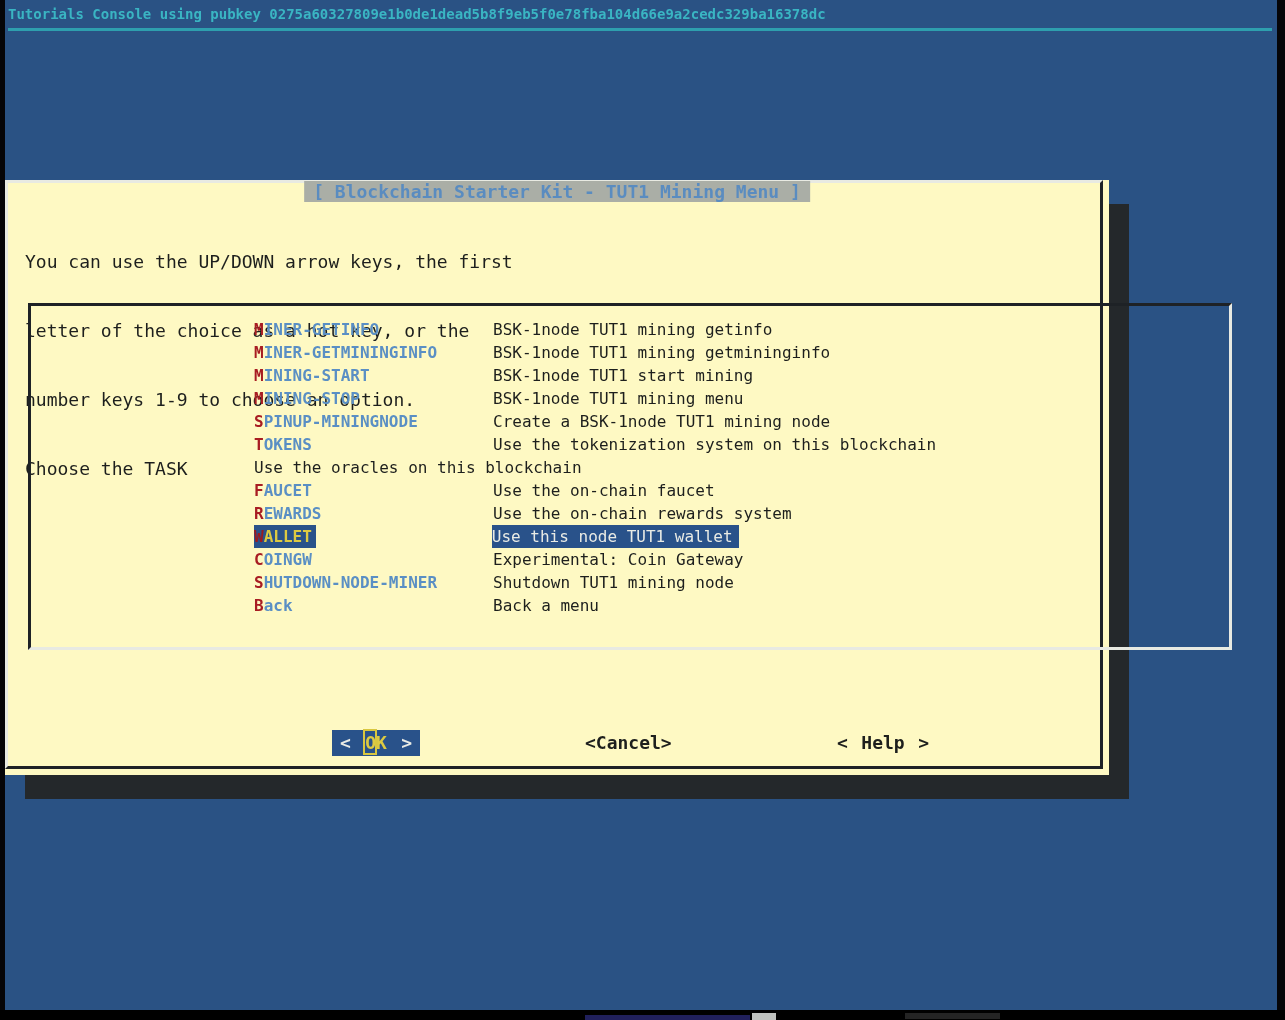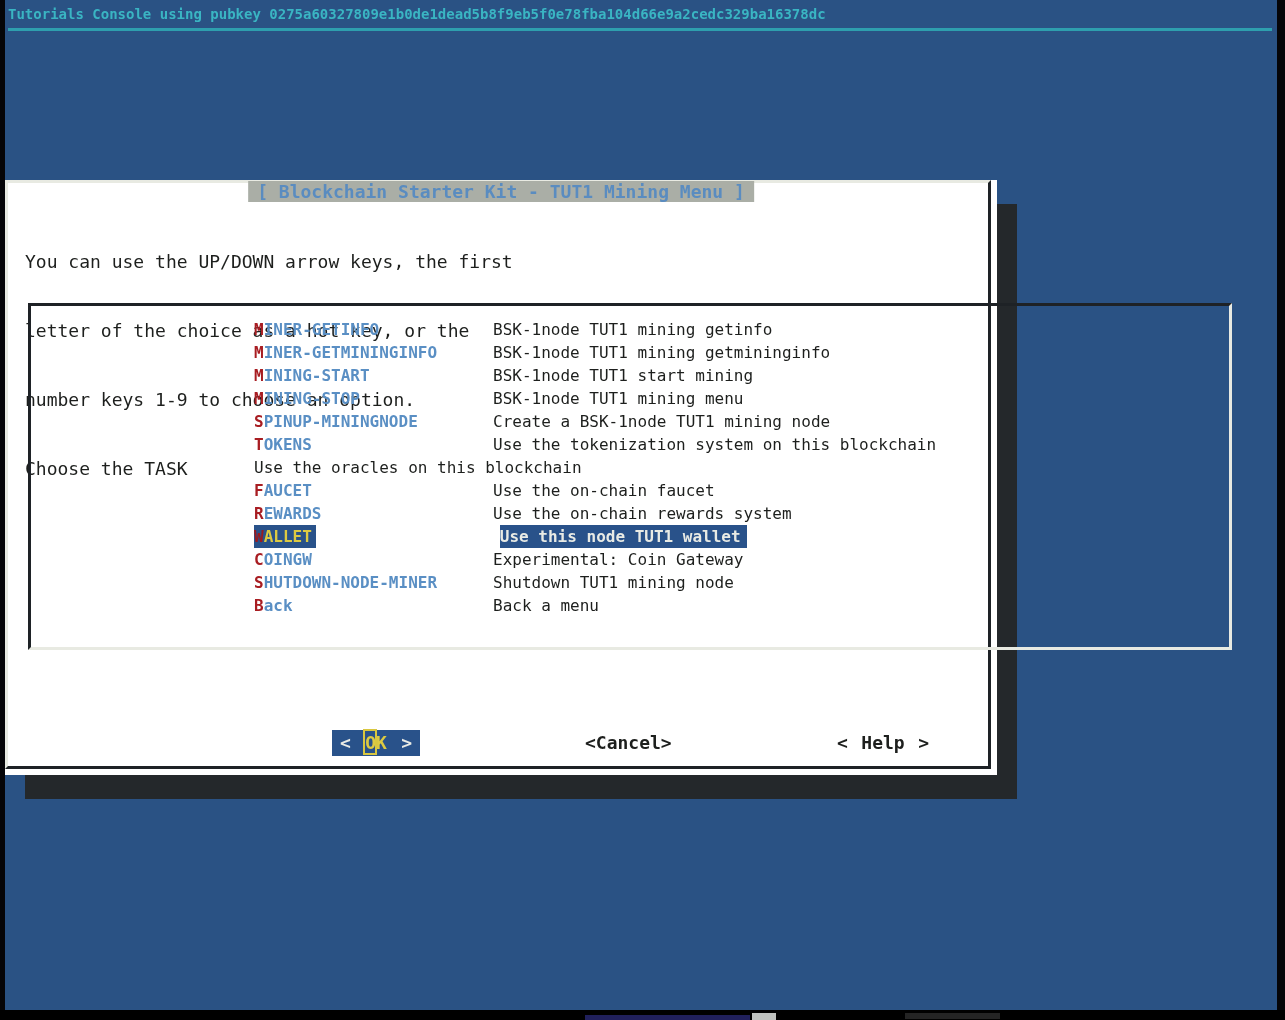--- a/index.html
+++ b/index.html
@@ -10,21 +10,21 @@
   }
   .abs{position:absolute;}
 
   
   .terminal{left:5px;top:0;width:1272px;height:1010px;background:#2a5284;}
   .titlebar{left:8px;top:2px;width:1260px;height:24px;
     font-size:14px;font-weight:bold;color:#3ab5c3;line-height:24px;white-space:pre;}
   .titlebar-rule{left:8px;top:28px;width:1264px;height:3px;background:#2e9fae;}
 
   
-  .dialog{left:5px;top:180px;width:992px;height:595px;background:#ffffff;
+  .dialog{left:5px;top:180px;width:1104px;height:595px;background:#fef9c3;
     box-shadow:20px 24px 0 0 #24282b;}
   .dialog-frame{left:0;top:0;right:6px;bottom:6px;
     border-top:3px solid #e8eae2;border-left:3px solid #e8eae2;
     border-right:3px solid #1e2226;border-bottom:3px solid #1e2226;}
   .dialog-title{top:1px;left:50%;transform:translateX(-50%);
     background:#aaaea6;padding:0 9px;white-space:nowrap;
     font-size:18px;font-weight:bold;color:#5a8cc0;line-height:21px;}
   .instructions{left:20px;top:24px;font-size:18px;color:#1d1f1d;
     line-height:23px;white-space:pre;}
 
@@ -32,24 +32,24 @@
   .menu-box{left:23px;top:123px;width:1204px;height:347px;
     border-top:3px solid #1e2226;border-left:3px solid #1e2226;
     border-right:3px solid #e8eae2;border-bottom:3px solid #e8eae2;
     box-sizing:border-box;padding-top:12px;}
   .menu-row{height:23px;line-height:23px;font-size:16px;white-space:pre;
     padding-left:223px;display:flex;gap:7px;}
   .menu-tag{width:232px;font-weight:bold;color:#5a8fc4;flex:0 0 auto;}
   .menu-tag .hotkey{color:#a81d22;}
   .menu-desc{color:#1d1f1d;}
   .menu-row.selected .menu-tag{width:auto;background:#29528a;color:#ddca42;
-    padding-right:4px;margin-right:8px;}
+    padding-right:4px;margin-right:0;}
   .menu-row.selected .menu-tag-spacer{flex:0 0 auto;}
   .menu-row.selected .hotkey{color:#9c1b1f;}
-  .menu-row.selected .menu-desc{background:#29528a;color:#e9ebe5;font-weight:bold;
+  .menu-row.selected .menu-desc{background:#29528a;color:#e9ebe5;font-weight:normal;
     padding-right:6px;}
 
   
   .btn{top:550px;height:26px;line-height:26px;font-size:18px;font-weight:bold;
     white-space:pre;}
   .btn-ok{left:327px;width:88px;background:#29528a;color:#e9ebe5;
     display:flex;justify-content:space-between;align-items:center;
     padding:0 8px;box-sizing:border-box;}
   .btn-ok .ok-label{color:#ddca42;}
   .cursor{position:relative;}

